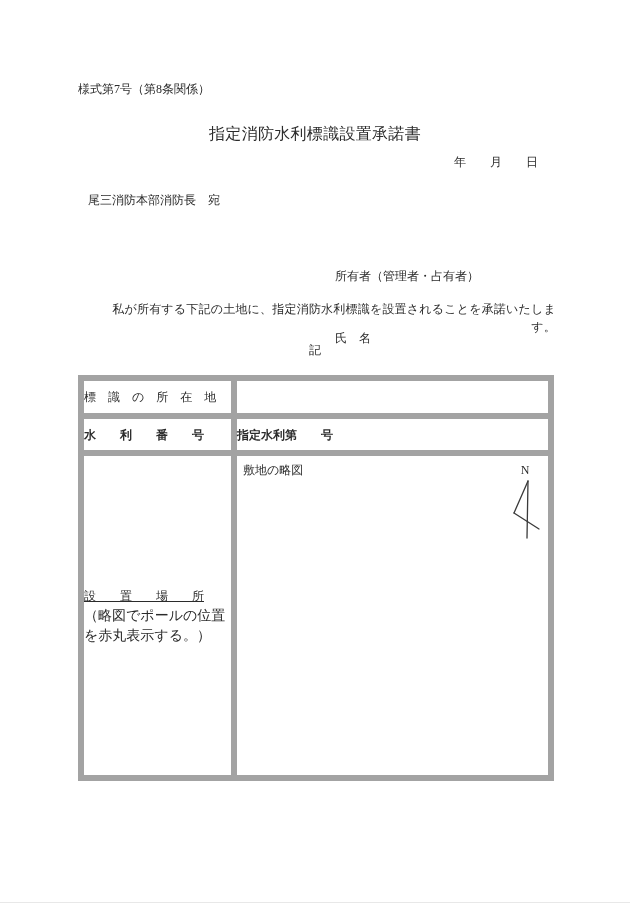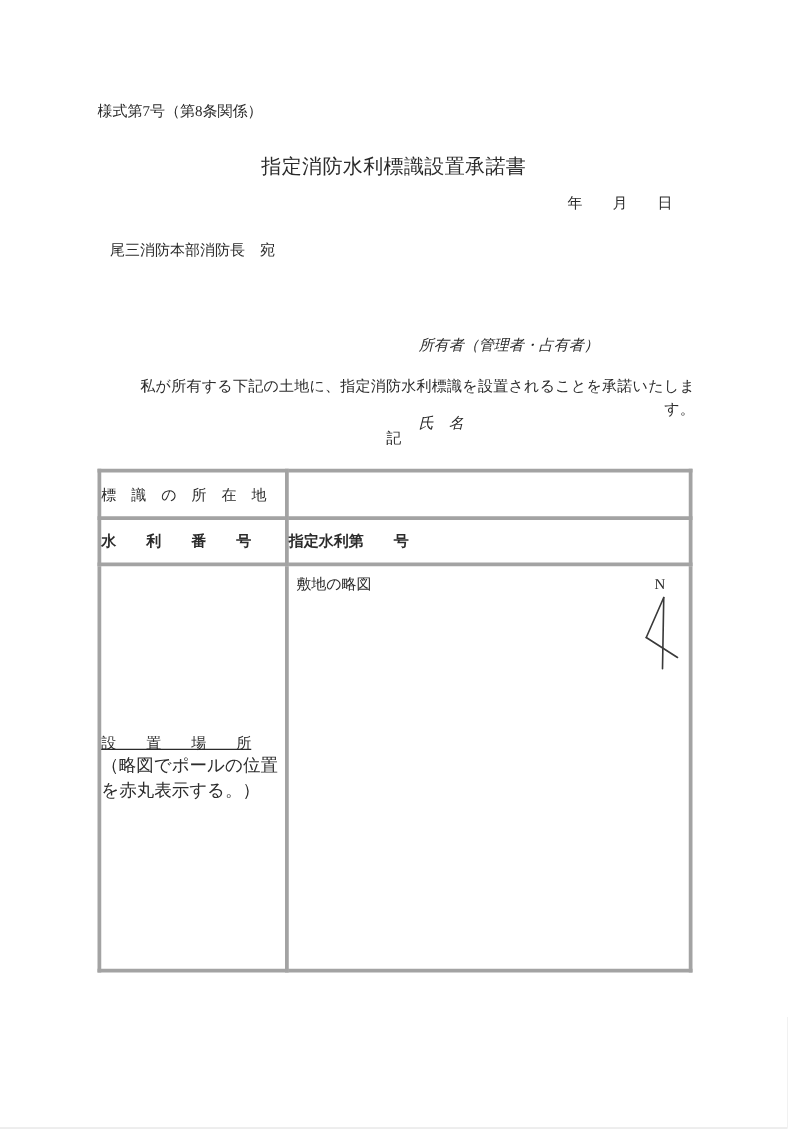--- a/index.html
+++ b/index.html
@@ -19,38 +19,38 @@
     line-height: 1.5;
     overflow: hidden;
   }
   .abs { position: absolute; white-space: pre; }
 
   .form-no   { left: 78px;  top: 80px; }
   .doc-title { left: 0;     top: 122px; width: 630px; text-align: center; font-size: 16px; letter-spacing: 0.3px; }
   .date-line { top: 153px;  right: 92px; }
   .addressee { left: 88px;  top: 191px; }
 
-  .owner-block { left: 335px; top: 225px; line-height: 20.5px; font-style: italic; }
+  .owner-block { left: 335px; top: 225px; line-height: 20.5px; }
   .owner-block div { white-space: pre; }
 
   .body-text { left: 78px; top: 300px; width: 478px; white-space: normal; letter-spacing: 0.2px; text-align: right; }
   .ki-mark   { left: 0;    top: 341px; width: 630px; text-align: center; }
 
   table.form-table {
     position: absolute;
     left: 78px;
     top: 375px;
     width: 476px;
     border-collapse: collapse;
     table-layout: fixed;
     font-size: 12px;
     color: #2b2b2b;
   }
   .form-table td {
-    border: 3px solid #a3a3a3;
+    border: 6px solid #a3a3a3;
     padding: 0;
     vertical-align: middle;
   }
   .col-label { width: 147px; }
   .row-1 { height: 38px; }
   .row-2 { height: 37px; font-weight: bold; }
   .row-3 { height: 325px; }
   .label-cell { padding: 2px 4px; white-space: pre; }
   .field-cell { padding: 2px 6px; }
   .water-no-value { padding-left: 36px; white-space: pre; }

